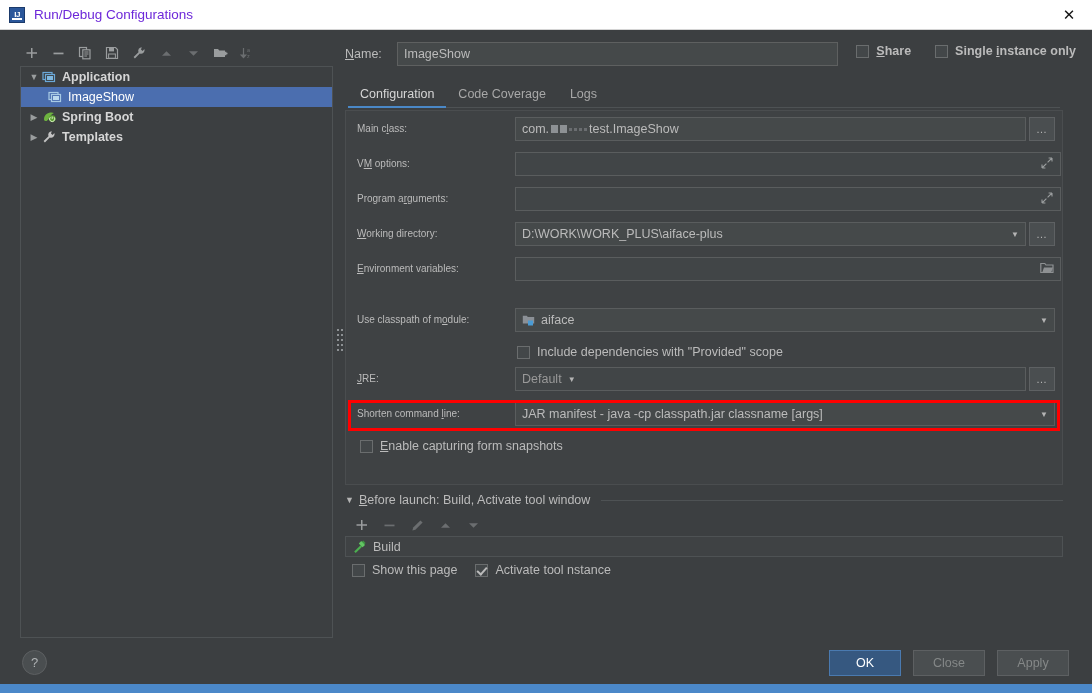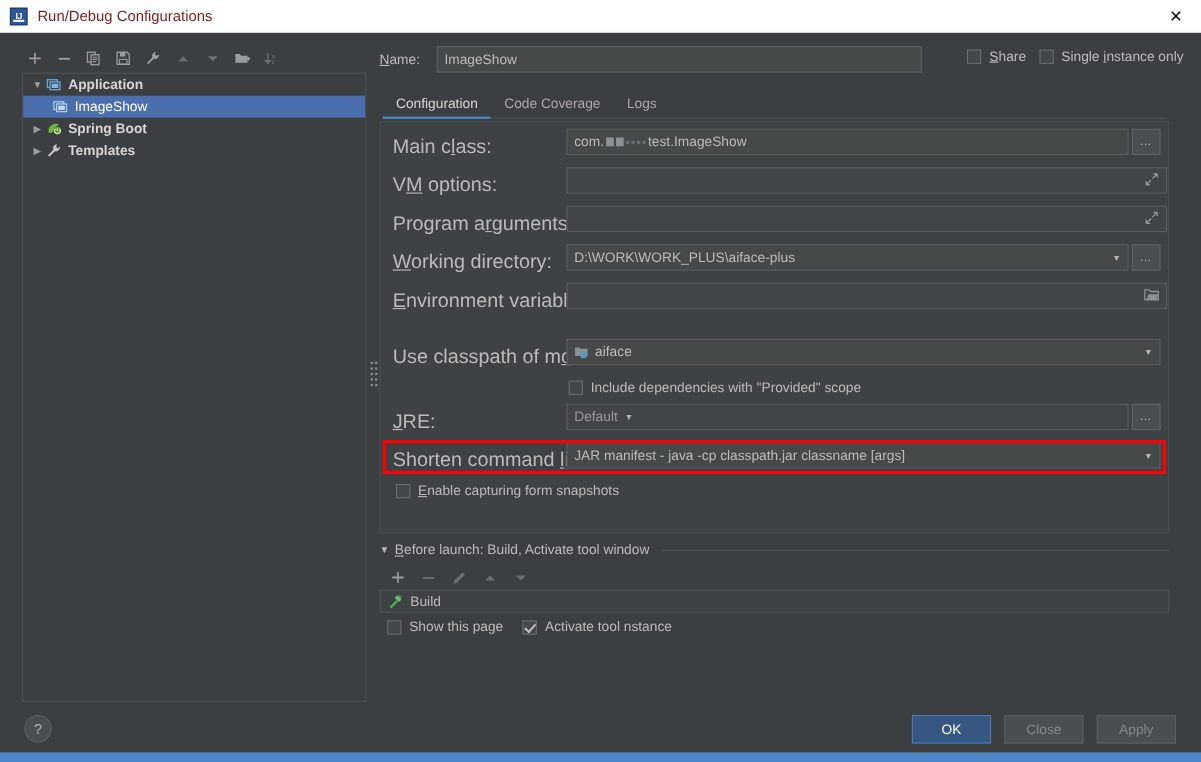--- a/index.html
+++ b/index.html
@@ -37,21 +37,21 @@
     color: #ffffff; font-size: 8px; font-weight: bold;
     display: flex; align-items: center; justify-content: center;
     font-family: "Liberation Sans", sans-serif;
     letter-spacing: -0.5px;
   }
   .tb-icon::after {
     content: "";
     position: absolute; left: 2px; bottom: 2px; right: 2px; height: 2px;
     background: #ffffff;
   }
-  .tb-title { color: #7f1d1d; font-size: 13.5px; }
+  .tb-title { color: #6d28d9; font-size: 13.5px; }
   .tb-close {
     position: absolute; right: 0; top: 0;
     width: 46px; height: 29px;
     display: flex; align-items: center; justify-content: center;
     color: #111; font-size: 15px; cursor: pointer;
   }
 
   
   .left-toolbar {
     position: absolute; left: 18px; top: 40px;
@@ -120,21 +120,21 @@
     color: #bbbbbb;
     font-size: 12.5px;
     display: flex; align-items: center;
     padding: 0 6px;
     font-family: "Liberation Sans", sans-serif;
   }
   .name-input { width: 441px; }
 
   .share-row {
     position: absolute; right: 16px; top: 44px;
-    display: flex; align-items: center; gap: 12px;
+    display: flex; align-items: center; gap: 24px; font-weight: bold;
   }
   .cbx {
     display: inline-flex; align-items: center; gap: 7px; cursor: pointer;
     white-space: nowrap;
   }
   .box {
     width: 13px; height: 13px; flex: none;
     background: #434749; border: 1px solid #6a6d6e;
     position: relative;
   }
@@ -167,21 +167,21 @@
   }
 
   
   .form-card {
     position: absolute; left: 345px; top: 110px;
     width: 718px; height: 375px;
     background: #3f4244;
     border: 1px solid #4a4d4f;
   }
   .flabel {
-    position: absolute; color: #bbbbbb; font-size: 18px;
+    position: absolute; color: #bbbbbb; font-size: 10px;
     white-space: nowrap;
   }
   .fctl {
     position: absolute;
     height: 24px;
     display: flex; align-items: center;
   }
   .inp {
     background: #45494a; border: 1px solid #5a5d5e;
     height: 24px; color: #bbbbbb; font-size: 12.5px;

